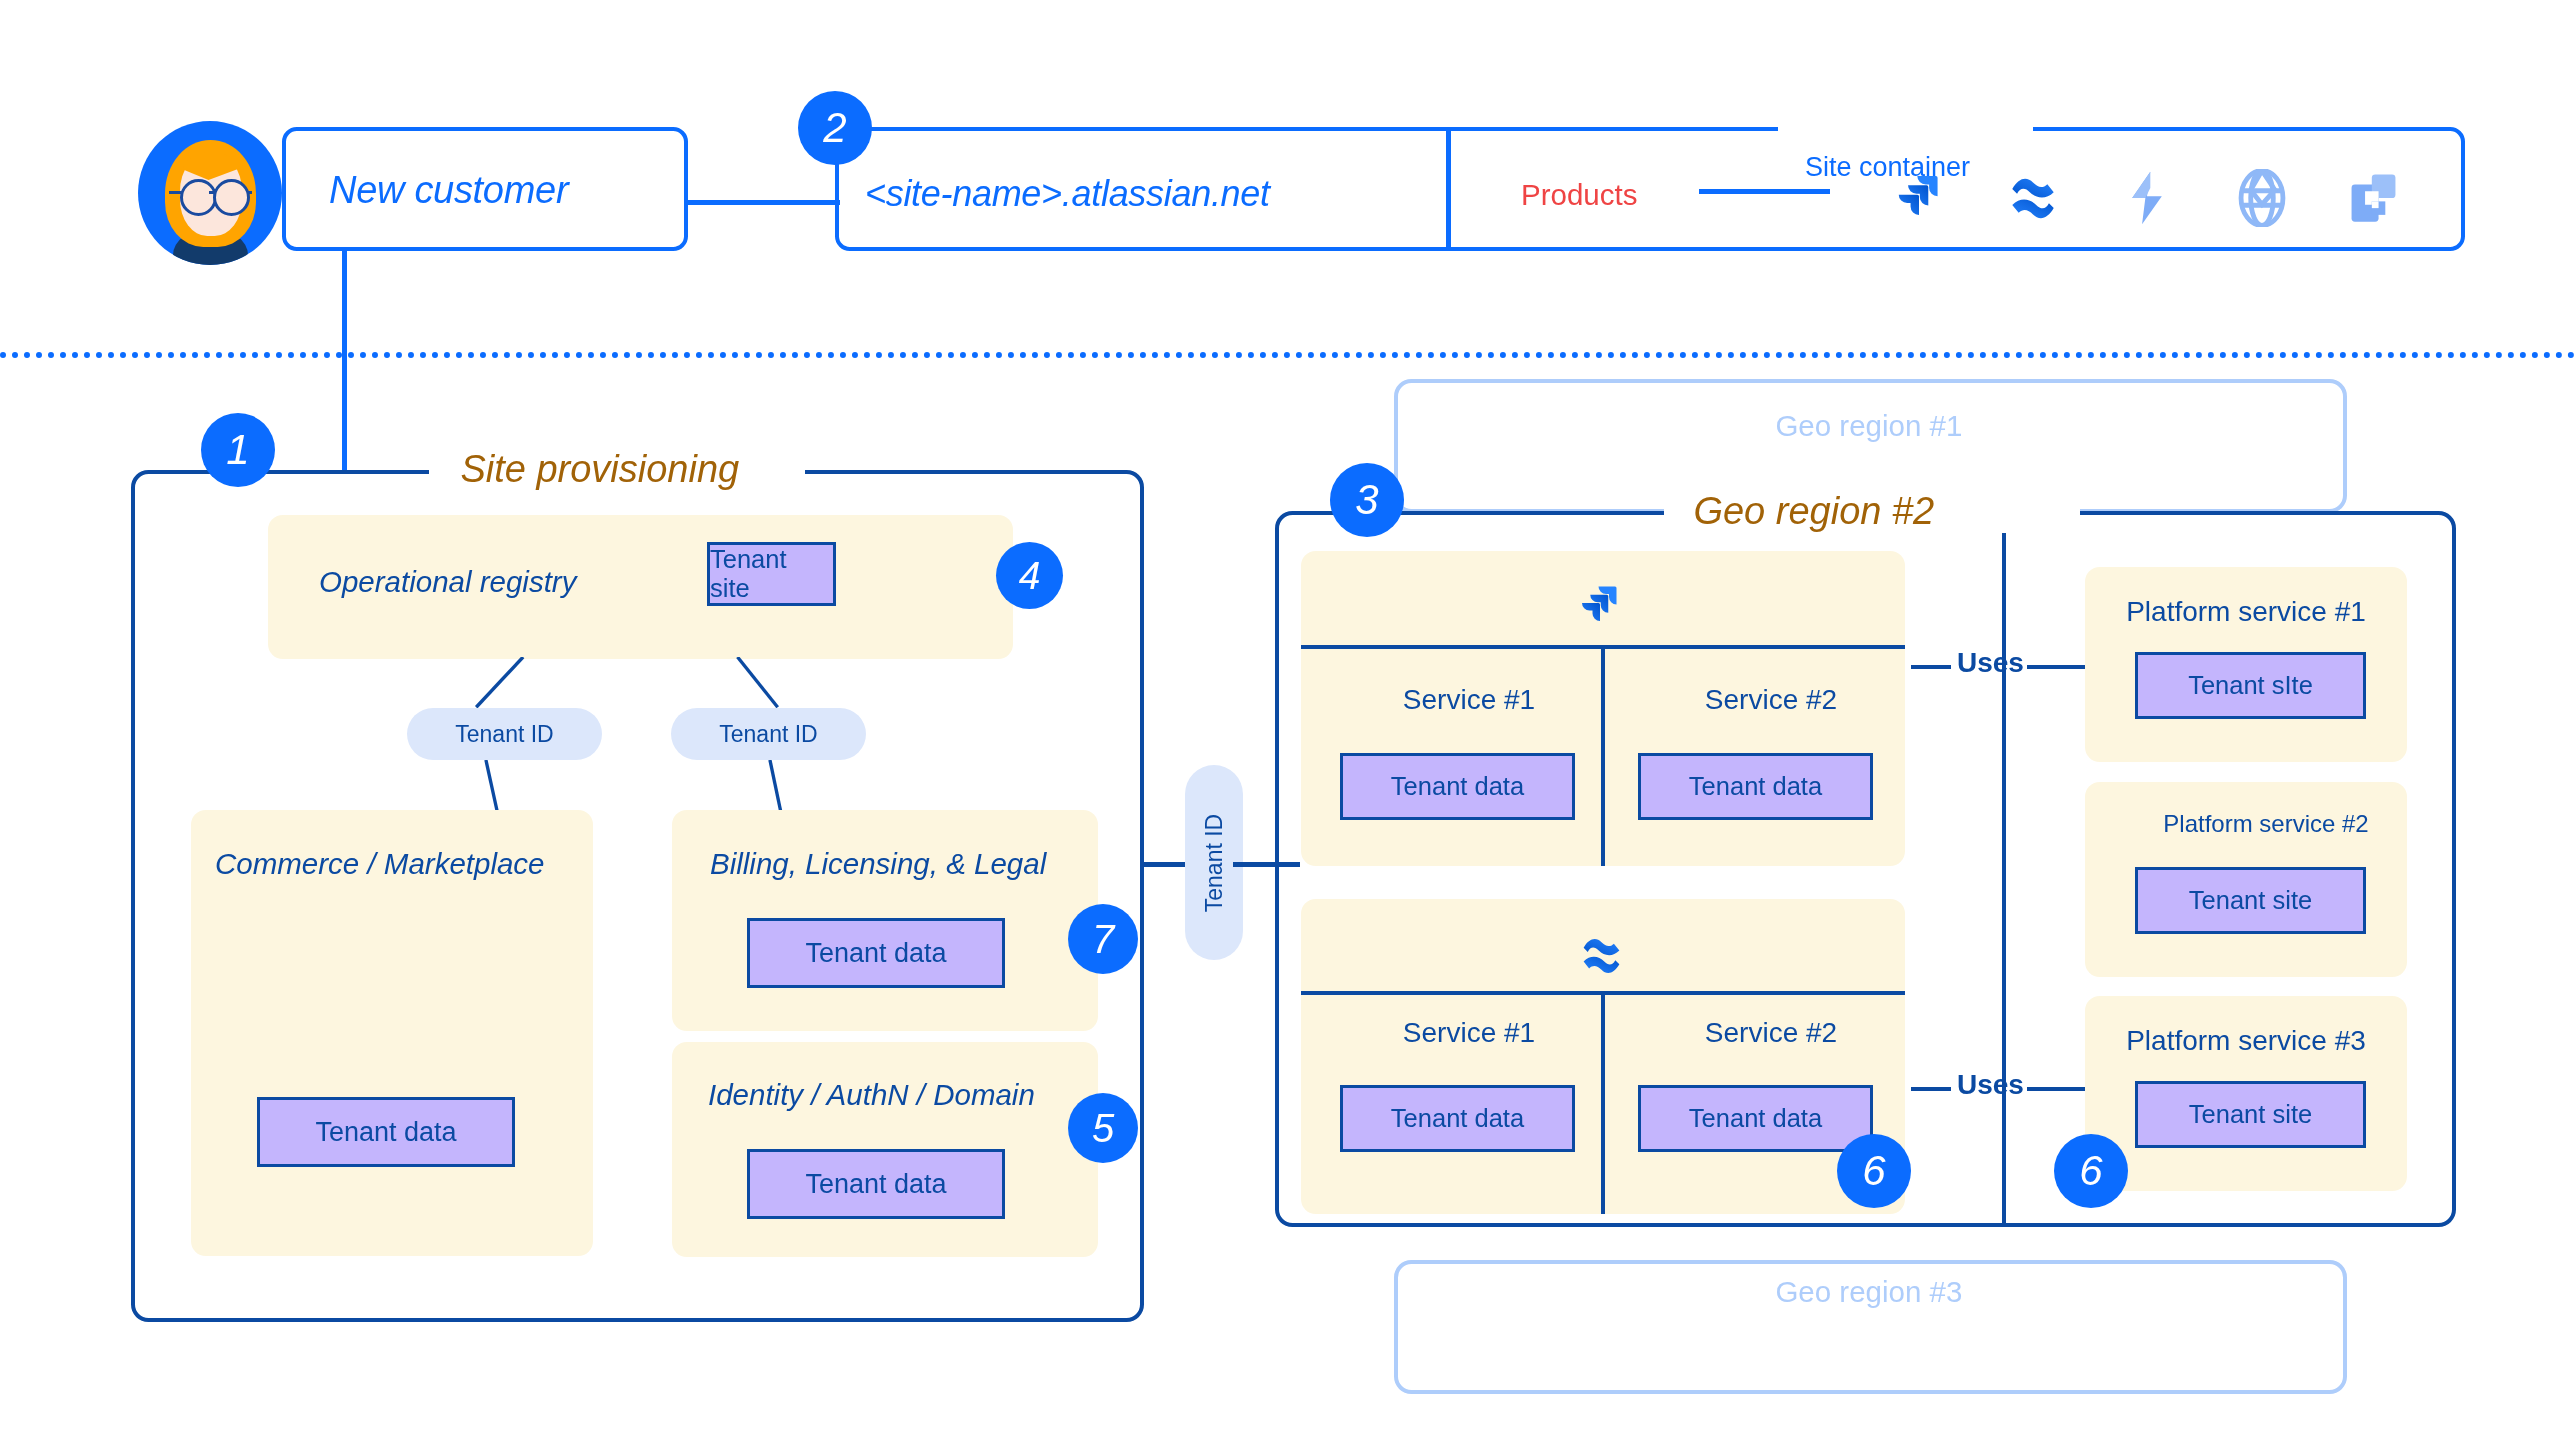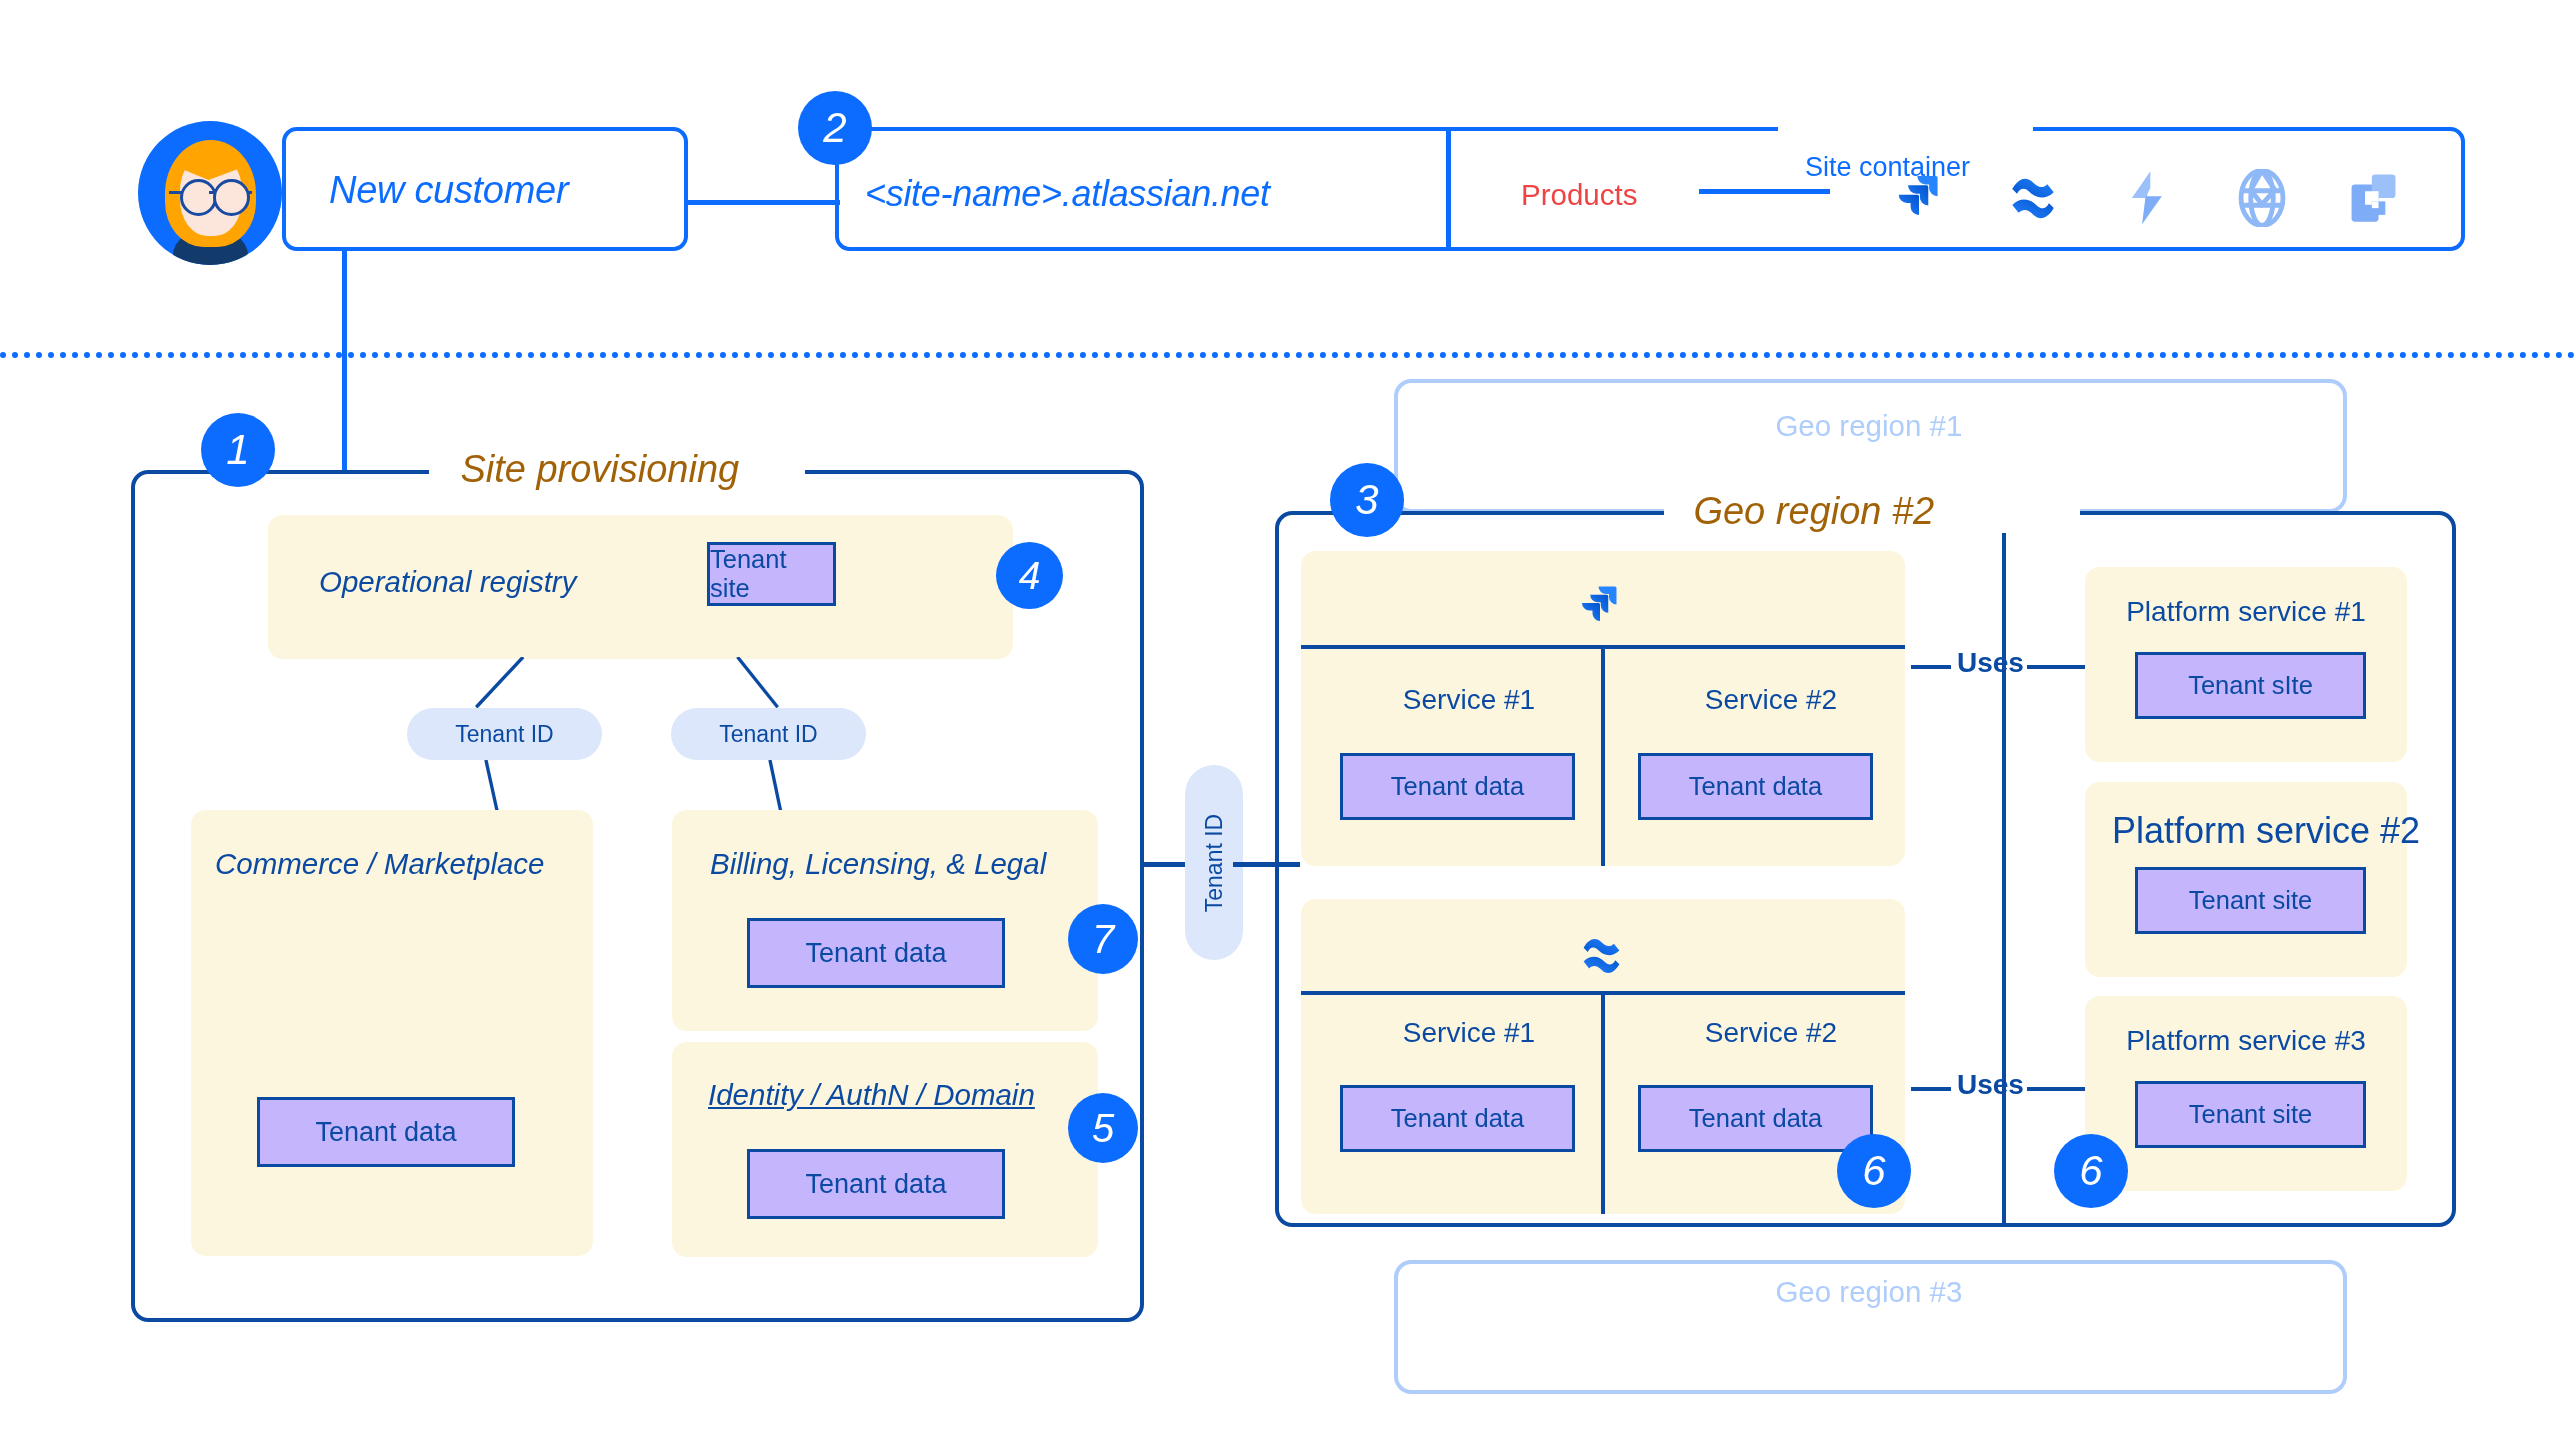--- a/index.html
+++ b/index.html
@@ -228,21 +228,21 @@
   </div>
 
   <div class="panel" style="left:672px;top:810px;width:426px;height:221px;"></div>
   <div class="panel-title" style="left:710px;top:847px;font-size:29.5px;">Billing, Licensing, &amp; Legal</div>
   <div class="dbox" style="left:747px;top:918px;width:258px;height:70px;font-size:27px;">
     <span>Tenant data</span>
   </div>
   <div class="badge" style="left:1068px;top:904px;width:70px;height:70px;font-size:40px;">7</div>
 
   <div class="panel" style="left:672px;top:1042px;width:426px;height:215px;"></div>
-  <div class="panel-title" style="left:708px;top:1078px;font-size:29.5px;text-decoration:underline;">Identity / AuthN / Domain</div>
+  <div class="panel-title" style="left:708px;top:1078px;font-size:29.5px;">Identity / AuthN / Domain</div>
   <div class="dbox" style="left:747px;top:1149px;width:258px;height:70px;font-size:27px;">
     <span>Tenant data</span>
   </div>
   <div class="badge" style="left:1068px;top:1093px;width:70px;height:70px;font-size:40px;">5</div>
 
   <div class="badge" style="left:201px;top:413px;width:74px;height:74px;font-size:42px;">1</div>
 
   <div class="ln-n" style="left:1144px;top:862px;width:54px;height:4.7px;"></div>
   <div class="pill-v" style="left:1185px;top:765px;width:58px;height:195px;">
     <span style="font-size:23px;">Tenant ID</span>
@@ -326,21 +326,21 @@
   <div class="ln-thin" style="left:2027px;top:1087px;width:74px;height:4px;"></div>
   <div class="arrow-r" style="left:2098px;top:1080px;"></div>
 
   <div class="panel" style="left:2085px;top:567px;width:322px;height:195px;"></div>
   <div class="svc-label" style="left:2085px;top:596px;width:322px;font-size:28px;">Platform service #1</div>
   <div class="dbox" style="left:2135px;top:652px;width:231px;height:67px;font-size:25.5px;">
     <span>Tenant sIte</span>
   </div>
 
   <div class="panel" style="left:2085px;top:782px;width:322px;height:195px;"></div>
-  <div class="svc-label" style="left:2085px;top:810px;width:362px;font-size:36px;">Platform service #2</div>
+  <div class="svc-label" style="left:2085px;top:810px;width:362px;font-size:24px;">Platform service #2</div>
   <div class="dbox" style="left:2135px;top:867px;width:231px;height:67px;font-size:25.5px;">
     <span>Tenant site</span>
   </div>
 
   <div class="panel" style="left:2085px;top:996px;width:322px;height:195px;"></div>
   <div class="svc-label" style="left:2085px;top:1025px;width:322px;font-size:28px;">Platform service #3</div>
   <div class="dbox" style="left:2135px;top:1081px;width:231px;height:67px;font-size:25.5px;">
     <span>Tenant site</span>
   </div>
 

